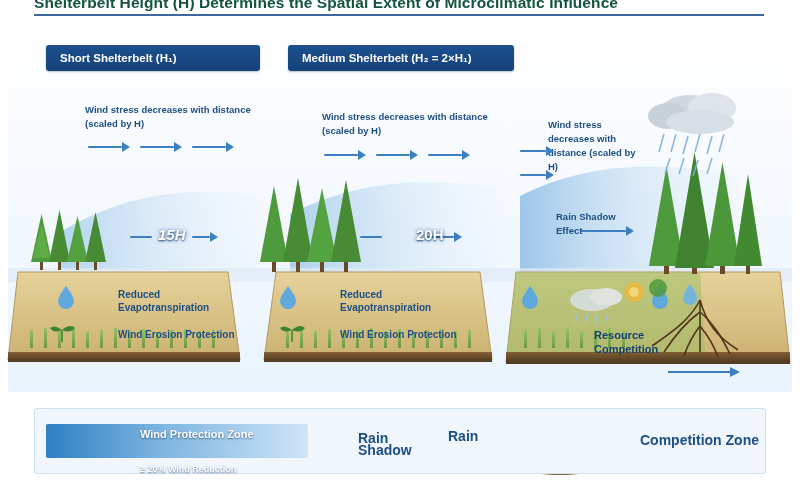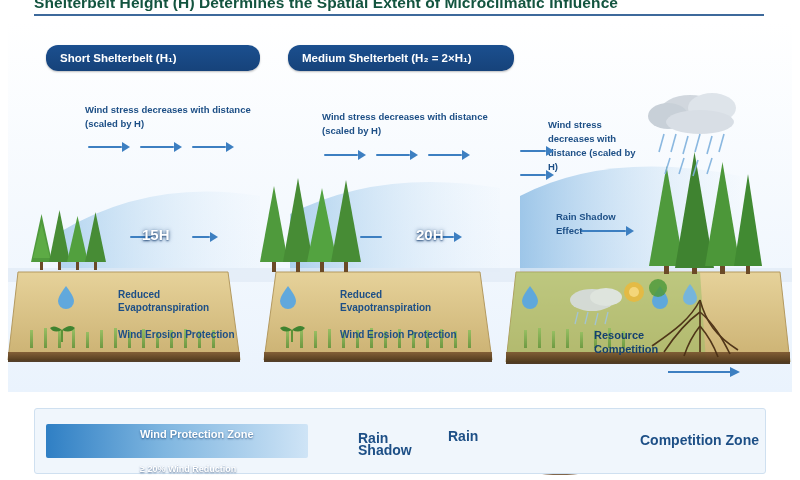--- a/index.html
+++ b/index.html
@@ -17,21 +17,21 @@
     font-size:15.5px;font-weight:bold;color:#13543f;
     letter-spacing:.1px;white-space:nowrap;
   }
   .title-rule{
     position:absolute;left:34px;top:14px;width:730px;height:2px;
     background:#1b4f8a;opacity:.85;
   }
 
   
   .chip{
-    position:absolute;height:26px;border-radius:12px;
+    position:absolute;height:26px;border-radius:3px;
     background:linear-gradient(180deg,#1b4f8f 0%,#16427a 100%);
     color:#ffffff;font-size:11.5px;font-weight:bold;
     display:flex;align-items:center;padding-left:14px;
     box-shadow:0 1px 2px rgba(0,0,0,.25);
     white-space:nowrap;overflow:hidden;
   }
   .chip.c1{left:46px;top:45px;width:200px;}
   .chip.c2{left:288px;top:45px;width:212px;}
   .chip.c3{left:518px;top:45px;width:224px;}
 
@@ -53,21 +53,21 @@
     position:absolute;width:0;height:0;top:0;
     border-top:5px solid transparent;border-bottom:5px solid transparent;
     border-left:8px solid #3d7fc1;
   }
 
   
   .hlabel{
     position:absolute;font-size:15px;font-weight:bold;color:#ffffff;
     text-shadow:0 1px 2px rgba(20,60,110,.85), 0 0 4px rgba(20,60,110,.6);
   }
-  .h1{left:142px;top:226px;}
+  .h1{left:158px;top:226px;font-style:italic;}
   .h2{left:388px;top:226px;padding-left:28px;}
   .fieldlabel{
     position:absolute;font-size:10px;font-weight:bold;color:#1d4f86;
     line-height:13px;
     margin-left:32px;
   }
   .fieldlabel.dark{color:#14406f;}
 
   
   .legend{

